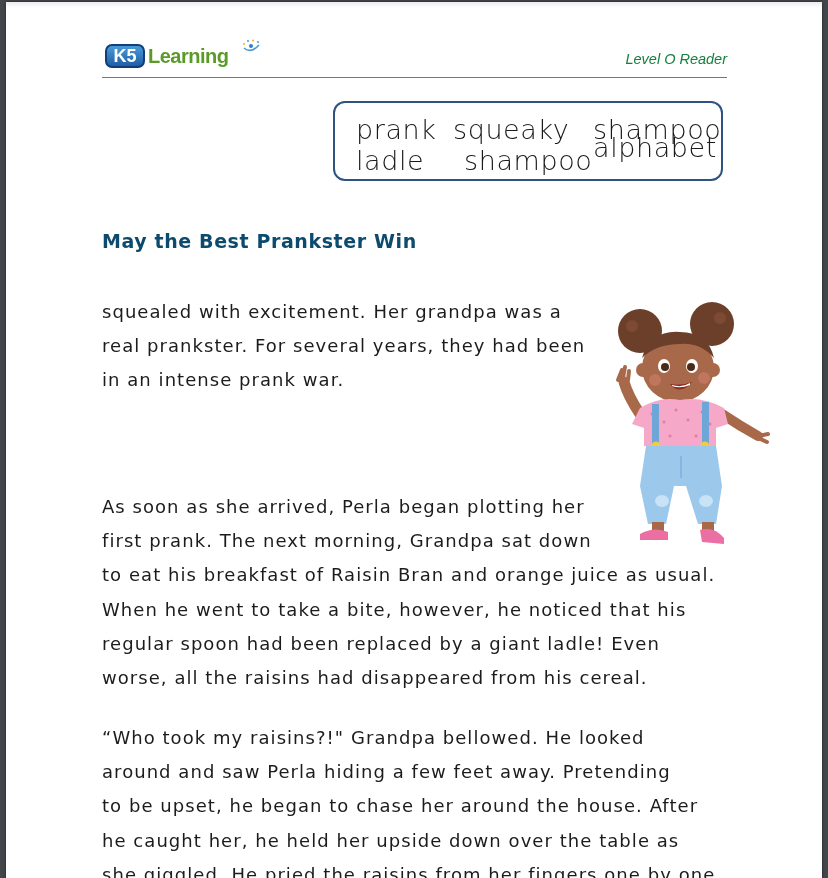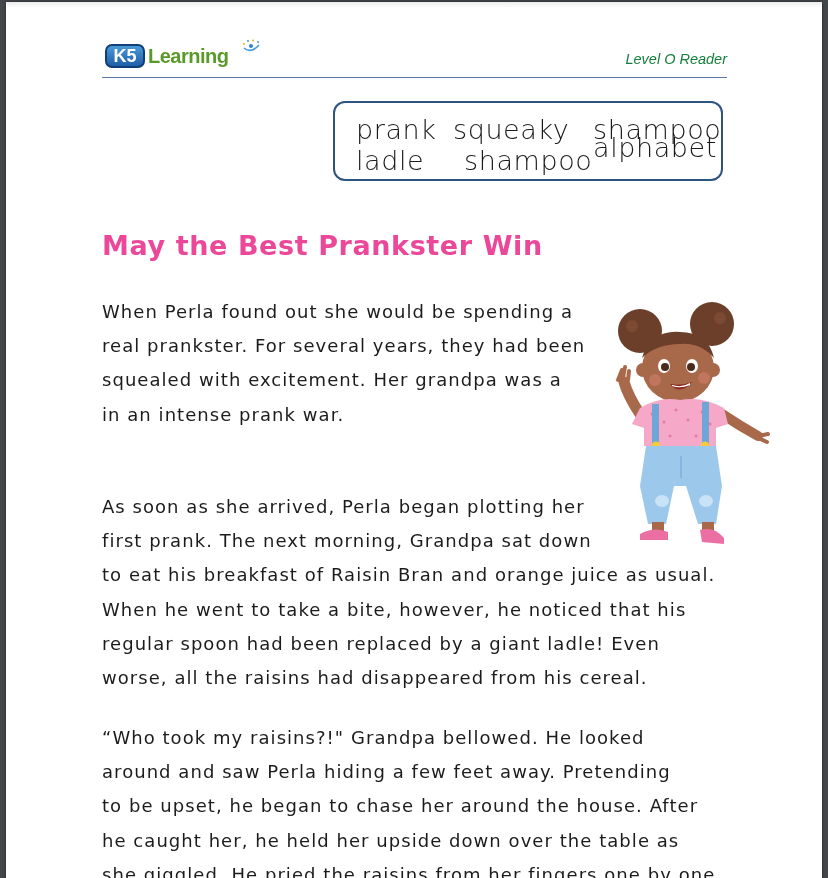--- a/index.html
+++ b/index.html
@@ -60,21 +60,21 @@
     }
     .vocab-word {
       position: absolute;
       font-family: "DejaVu Sans", sans-serif; font-size: 27px;
       color: #1a1a1a; letter-spacing: 0.6px; font-weight: 300;
     }
     
     .story-title {
       position: absolute; left: 96px; top: 228px;
       font-family: "DejaVu Sans", sans-serif; font-weight: bold;
-      font-size: 27px; color: #ec4899; letter-spacing: 0.6px;
+      font-size: 19px; color: #0c4a6e; letter-spacing: 0.6px;
     }
     
     .para { position: absolute; left: 96px; }
     .line {
       display: block; white-space: nowrap;
       font-family: "DejaVu Sans", sans-serif; font-size: 18px;
       color: #1c1c1c; letter-spacing: 1.05px; height: 34.2px; line-height: 34.2px;
     }
     .illustration { position: absolute; left: 604px; top: 294px; width: 160px; height: 255px; }
   </style>
@@ -106,23 +106,22 @@
     <span class="vocab-word" style="left:118px; top:11px;">squeaky</span>
     <span class="vocab-word" style="left:258px; top:11px;">shampoo</span>
     <span class="vocab-word" style="left:21px; top:42px;">ladle</span>
     <span class="vocab-word" style="left:129px; top:42px;">shampoo</span>
     <span class="vocab-word" style="left:258px; top:29px;">alphabet</span>
   </div>
 
   <div class="story-title">May the Best Prankster Win</div>
 
   <div class="para" style="top:293px;">
-    <span class="line">When Perla found out she would be spending a</span>
+    <span class="line">squealed with excitement. Her grandpa was a</span>
     <span class="line">real prankster. For several years, they had been</span>
-    <span class="line">squealed with excitement. Her grandpa was a</span>
     <span class="line">in an intense prank war.</span>
   </div>
 
   <div class="para" style="top:488px;">
     <span class="line">As soon as she arrived, Perla began plotting her</span>
     <span class="line">first prank. The next morning, Grandpa sat down</span>
     <span class="line">to eat his breakfast of Raisin Bran and orange juice as usual.</span>
     <span class="line">When he went to take a bite, however, he noticed that his</span>
     <span class="line">regular spoon had been replaced by a giant ladle! Even</span>
     <span class="line">worse, all the raisins had disappeared from his cereal.</span>

